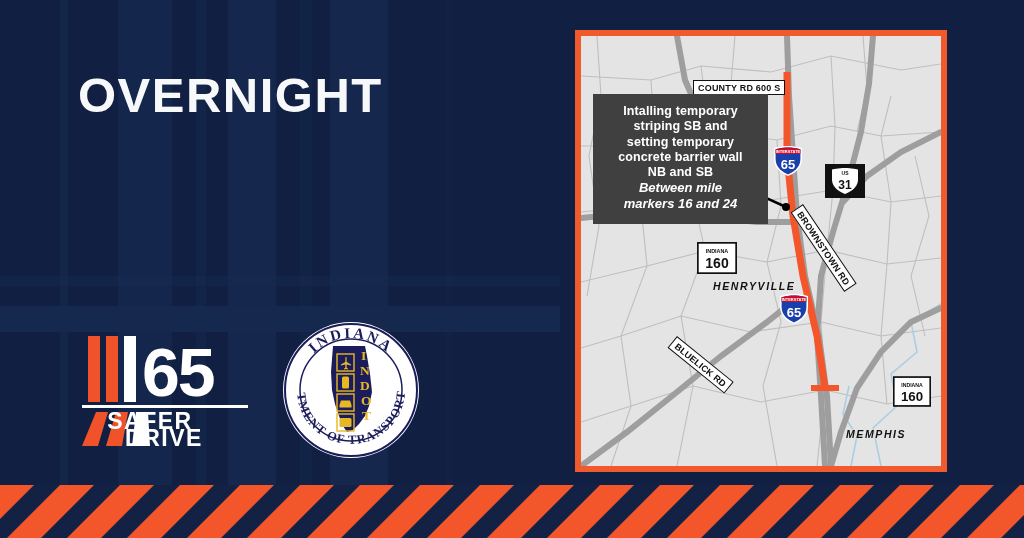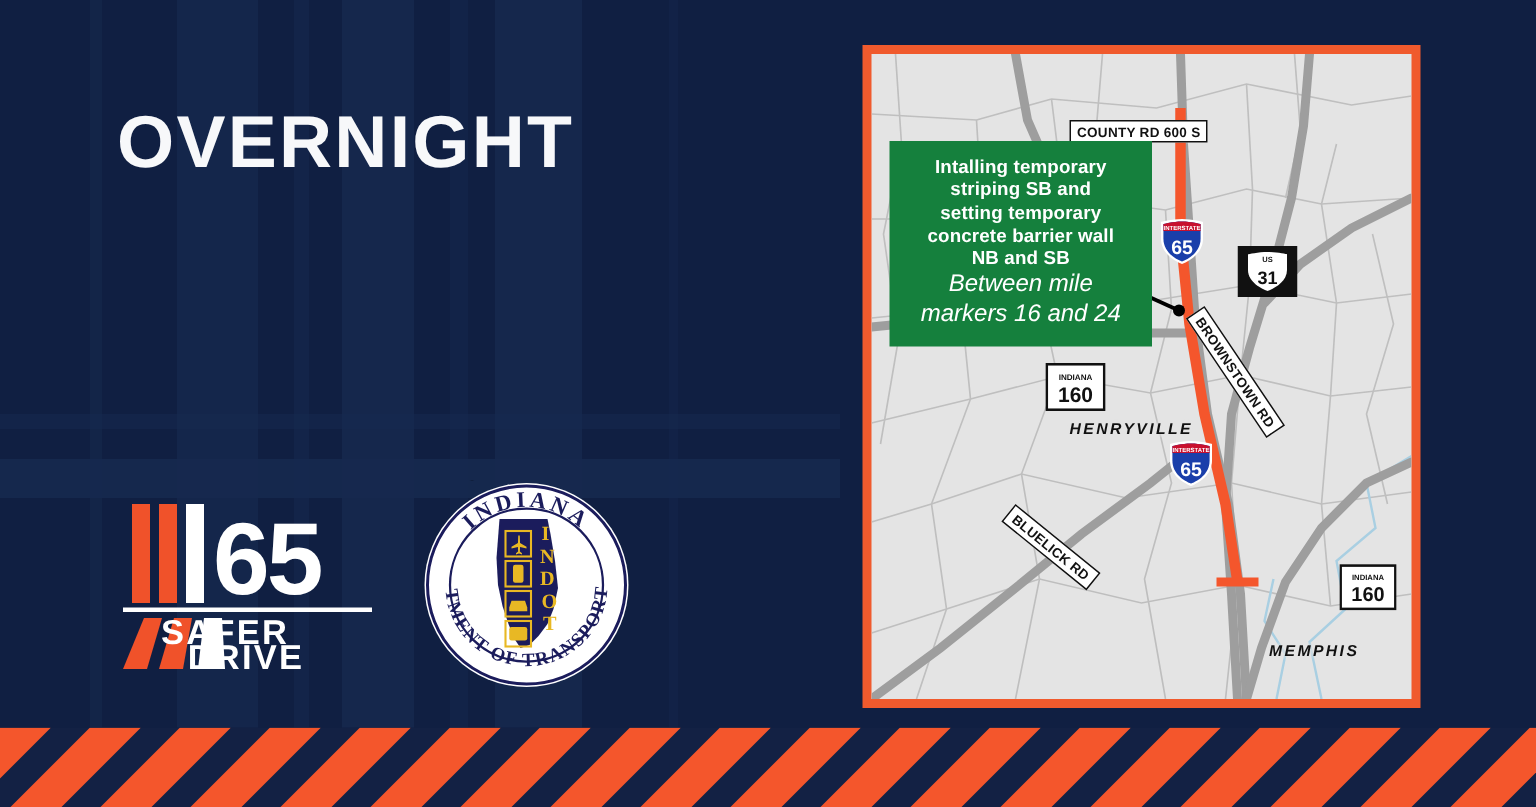--- a/index.html
+++ b/index.html
@@ -26,24 +26,24 @@
   .seal svg{display:block;}
 
   
   .mapframe{position:absolute;left:575px;top:30px;width:372px;height:442px;
     background:#f05a2d;padding:6px;box-sizing:border-box;z-index:4;}
   .map{position:relative;width:100%;height:100%;background:#e4e4e4;overflow:hidden;}
   .map svg{position:absolute;inset:0;}
 
   
   .callout{position:absolute;left:12px;top:58px;width:175px;
-    background:#15803d;color:#ffffff;box-sizing:border-box;
+    background:#404040;color:#ffffff;box-sizing:border-box;
     padding:10px 20px 12px;text-align:center;z-index:7;}
   .callout .b{font-weight:700;font-size:12.5px;line-height:1.22;letter-spacing:.1px;}
-  .callout .i{font-style:italic;font-weight:400;font-size:16px;line-height:1.22;}
+  .callout .i{font-style:italic;font-weight:700;font-size:13px;line-height:1.22;}
 
   
   .lbl{position:absolute;z-index:6;font-weight:700;color:#111;}
   .boxlbl{background:#fff;border:1.4px solid #111;padding:1.5px 4px;
     font-size:9px;letter-spacing:.2px;white-space:nowrap;}
   .city{font-size:10.5px;letter-spacing:1.6px;color:#111;
     text-shadow:0 0 3px #e4e4e4,0 0 3px #e4e4e4,0 0 3px #e4e4e4;white-space:nowrap;font-style:italic;}
   .rot{transform-origin:left top;}
 
   
@@ -184,21 +184,21 @@
           <path d="M150 146 L205 171" stroke="#000" stroke-width="2.6" fill="none"></path>
           <circle cx="205" cy="171" r="4" fill="#000"></circle>
         </g>
       </svg>
 
       <div class="callout">
         <div class="b">Intalling temporary striping SB and setting temporary concrete barrier wall NB and SB</div>
         <div class="i">Between mile markers 16 and 24</div>
       </div>
 
-      <div class="lbl boxlbl" style="left:112px;top:44px;margin-left:20px;">COUNTY RD 600 S</div>
+      <div class="lbl boxlbl" style="left:112px;top:44px;">COUNTY RD 600 S</div>
 
       <div class="lbl boxlbl rot" style="left:222px;top:168px;transform:rotate(56deg);">BROWNSTOWN RD</div>
 
       <div class="lbl boxlbl rot" style="left:96px;top:300px;transform:rotate(39deg);">BLUELICK RD</div>
 
       <div class="lbl city" style="left:132px;top:244px;">HENRYVILLE</div>
       <div class="lbl city" style="left:220px;top:392px;padding-left:45px;">MEMPHIS</div>
 
       <div class="shield" style="left:190px;top:108px;">
         <svg width="34" height="34" viewBox="0 0 34 34">

